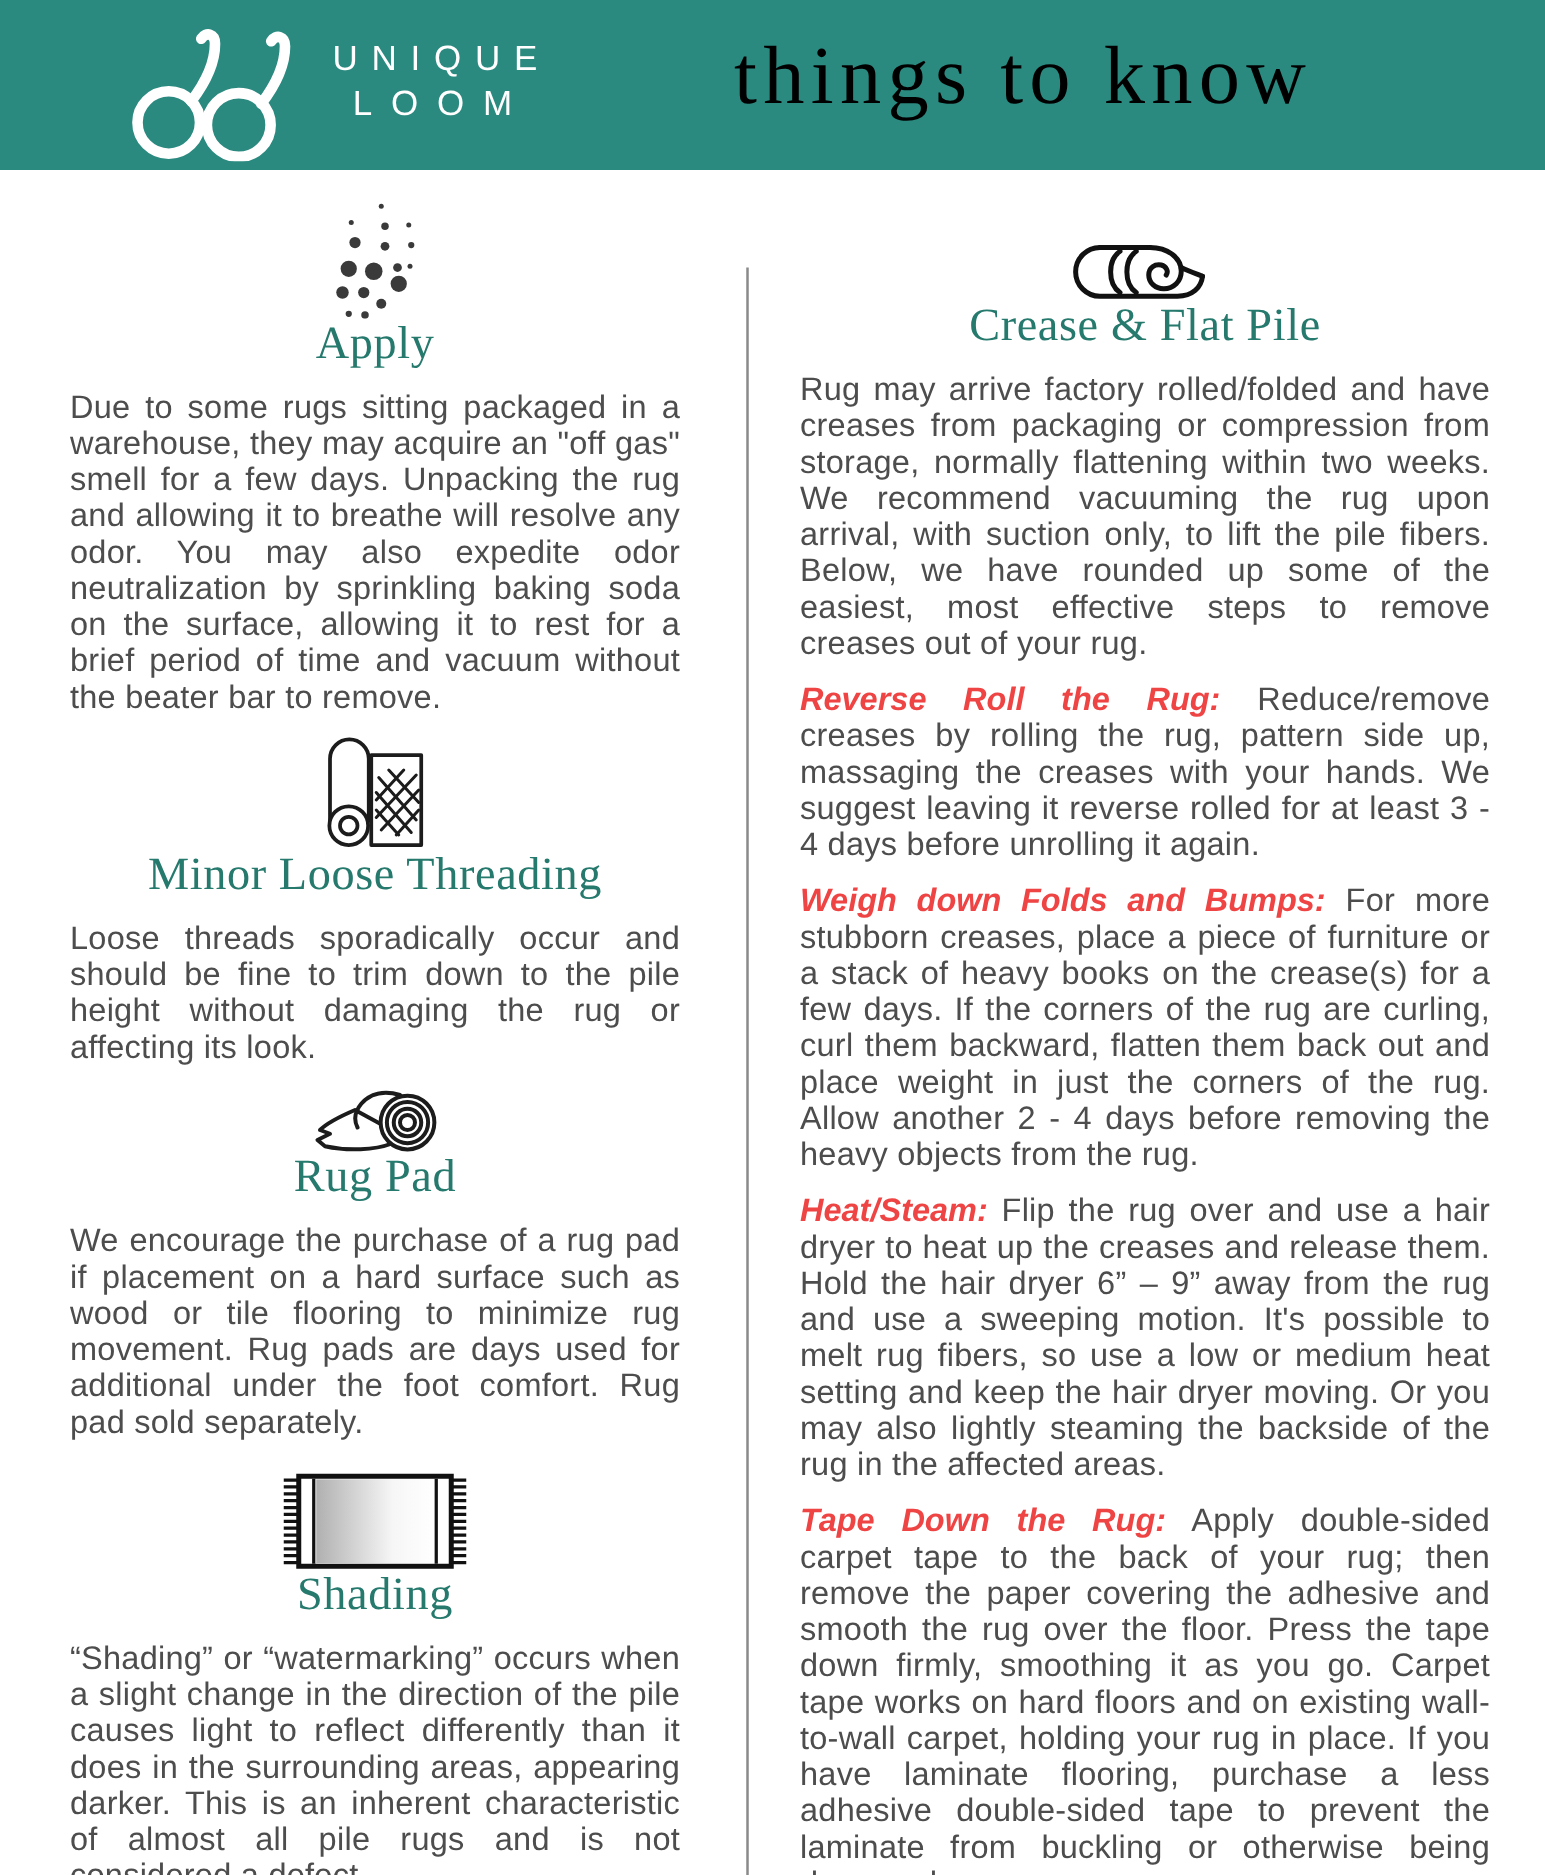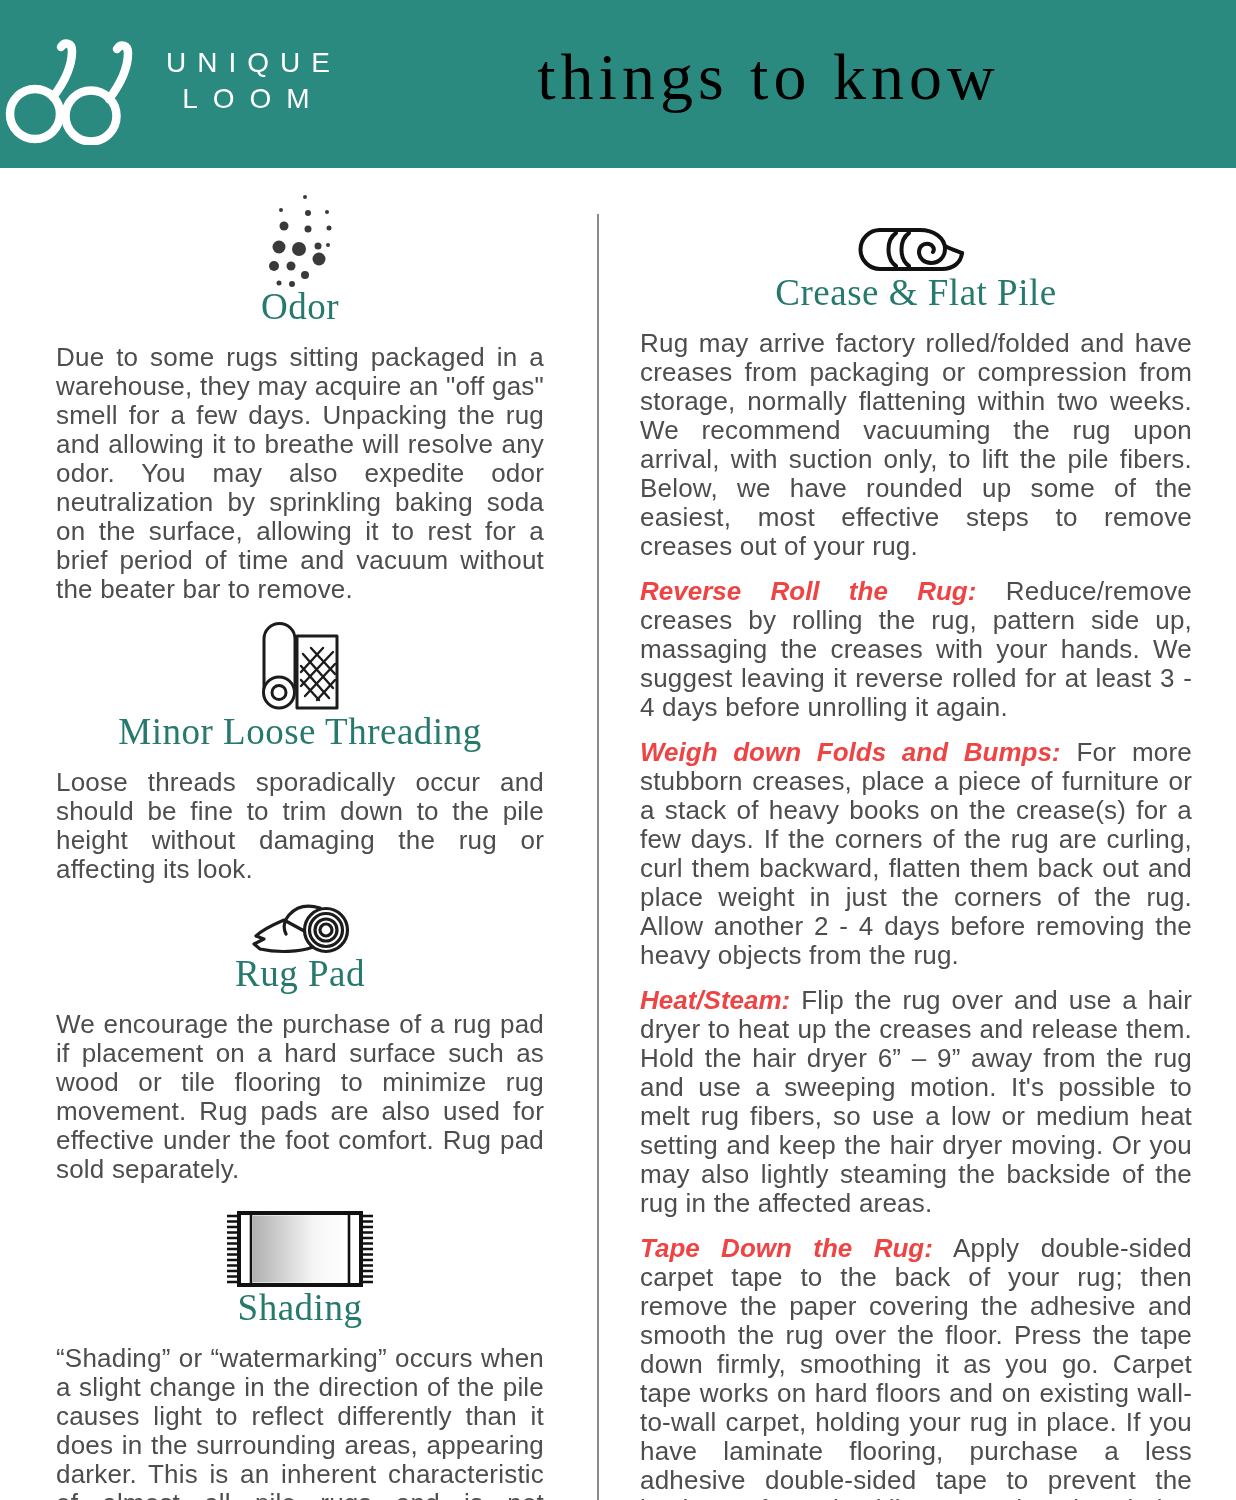--- a/index.html
+++ b/index.html
@@ -1,19 +1,19 @@
 <!DOCTYPE html>
 <html><head>
 <meta charset="utf-8">
 <style>
   html,body{margin:0;padding:0;background:#ffffff;}
   .page{position:relative;width:1236px;height:1500px;background:#ffffff;overflow:hidden;
         font-family:"Liberation Sans",sans-serif;}
   
-  .hdr{height:168px;background:#2b8a80;display:flex;align-items:center;box-sizing:border-box;justify-content:center;}
+  .hdr{height:136px;background:#2b8a80;display:flex;align-items:center;padding-left:100px;box-sizing:border-box;justify-content:center;}
   .logo-group{display:flex;align-items:center;}
   .logo-svg{display:block;margin-top:14px;}
   .brand-text{margin-left:26px;color:#ffffff;font-size:28px;letter-spacing:11px;
               line-height:36px;font-weight:400;text-align:center;margin-top:-6px;}
   .brand-text .l2{letter-spacing:15px;}
   .page-title{flex:1;text-align:center;margin:0;padding:0 40px 14px 0;color:#000000;
               font-family:"Liberation Serif",serif;font-weight:400;font-size:66px;letter-spacing:5px;}
   
   .cols{display:flex;align-items:flex-start;}
   .col{box-sizing:border-box;}
@@ -76,21 +76,21 @@
               <circle cx="53" cy="54" r="3.5"></circle>
             <circle cx="63" cy="53" r="2"></circle>
               <circle cx="9" cy="74" r="5"></circle>
             <circle cx="26" cy="74" r="4.5"></circle>
               <circle cx="54" cy="67" r="6.5"></circle>
             <circle cx="40" cy="83" r="4"></circle>
               <circle cx="14" cy="91" r="2.5"></circle>
             <circle cx="27" cy="92" r="3"></circle>
           </svg>
         </div>
-        <h2 class="sec-h mt14">Odor</h2>
+        <h2 class="sec-h mt14">Apply</h2>
         <p class="body mt8">Due to some rugs sitting packaged in a warehouse, they may acquire an "off gas" smell for a few days. Unpacking the rug and allowing it to breathe will resolve any odor. You may also expedite odor neutralization by sprinkling baking soda on the surface, allowing it to rest for a brief period of time and vacuum without the beater bar to remove.</p>
       </div>
 
       <div>
         <div class="icon-row mt6">
           <svg width="78" height="92" viewBox="0 0 78 92" fill="none" stroke="#1c1c1c" stroke-width="3" stroke-linejoin="round">
             <path d="M3,70 V19 A15.5,15.5 0 0 1 34,19 V70 Z" fill="#ffffff" stroke="none"></path>
             <path d="M3,70 V19 A15.5,15.5 0 0 1 34,19 V70"></path>
             <rect x="36" y="16" width="40" height="72" fill="#ffffff"></rect>
             <g stroke-width="2.4" stroke-linecap="round">
@@ -116,21 +116,21 @@
           <svg width="100" height="50" viewBox="0 0 100 50" fill="none" stroke="#1c1c1c" stroke-width="3.2" stroke-linejoin="round" stroke-linecap="round">
             <path d="M34,16 C20,22 10,28 6,32 L14,35 L4,40 L10,45 C28,49 50,48 63,43 C58,38 56,33 56,28 Z" fill="#ffffff"></path>
             <path d="M70,4 C57,0 46,3 39,11 C34,17 33,24 36,30" fill="none"></path>
             <circle cx="76" cy="26" r="21.5" fill="#ffffff"></circle>
             <circle cx="76" cy="26" r="16.5"></circle>
             <circle cx="76" cy="26" r="11"></circle>
             <circle cx="76" cy="26" r="6"></circle>
           </svg>
         </div>
         <h2 class="sec-h mt22">Rug Pad</h2>
-        <p class="body mt10">We encourage the purchase of a rug pad if placement on a hard surface such as wood or tile flooring to minimize rug movement. Rug pads are also used for effective under the foot comfort. Rug pad sold separately.</p>
+        <p class="body mt10">We encourage the purchase of a rug pad if placement on a hard surface such as wood or tile flooring to minimize rug movement. Rug pads are days used for additional under the foot comfort. Rug pad sold separately.</p>
       </div>
 
       <div>
         <div class="icon-row mt26">
           <svg width="150" height="78" viewBox="0 0 150 78">
             <defs>
               <linearGradient id="shgrad" x1="0" y1="0" x2="1" y2="0">
                 <stop offset="0" stop-color="#b0b0b0"></stop>
                 <stop offset="0.65" stop-color="#f6f6f6"></stop>
                 <stop offset="1" stop-color="#ffffff"></stop>

